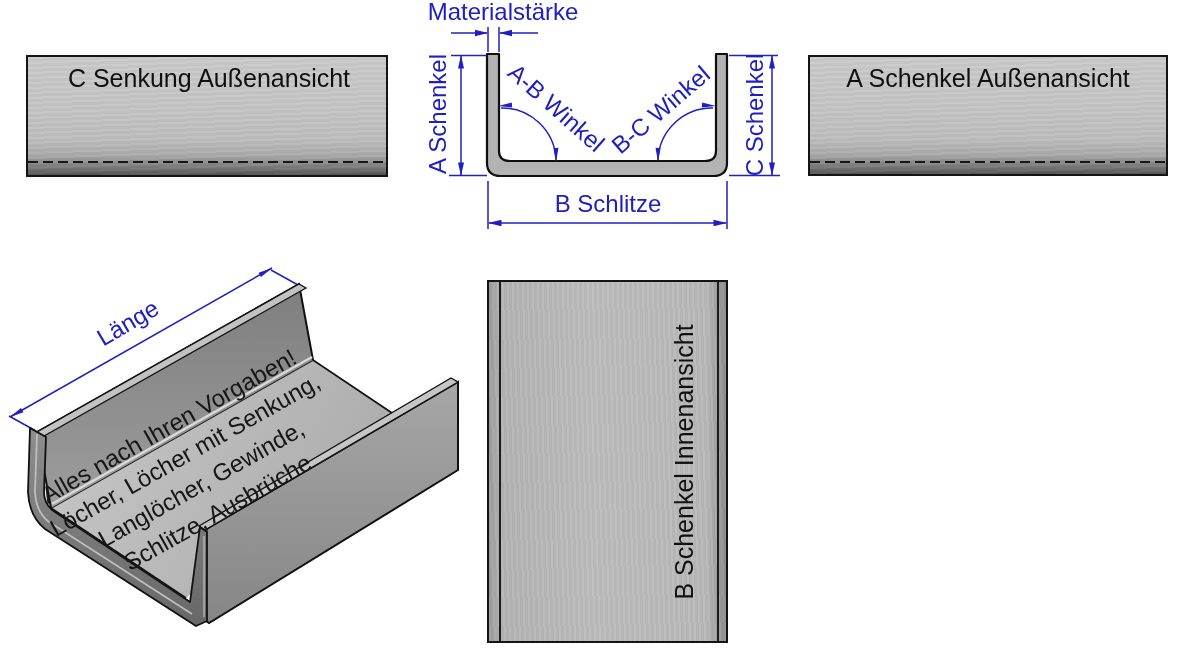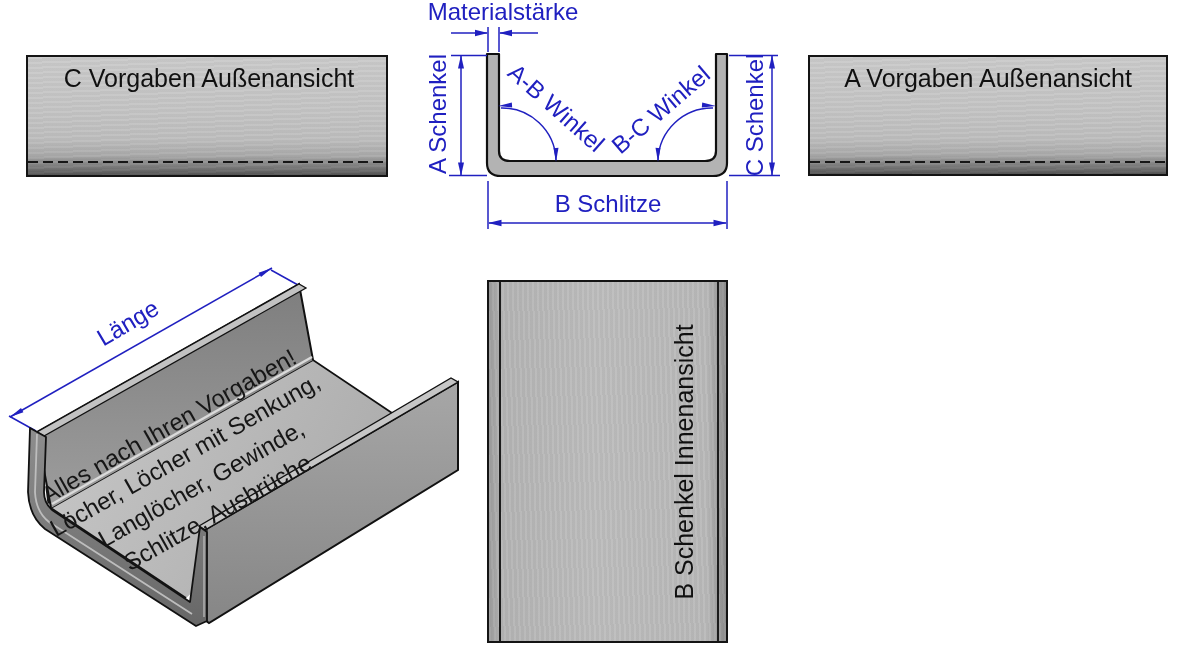--- a/index.html
+++ b/index.html
@@ -148,23 +148,23 @@
     <polygon points="205,530 458,382 458,470 209,623 205,620" fill="url(#gWallR)" stroke="#111111" stroke-width="2"></polygon>
 
     <polygon points="199,526 451,378 458,382 205,530" fill="#c6c6c6" stroke="#111111" stroke-width="1.4"></polygon>
 
     <path d="M 30,428 L 28,492 Q 29,516 45,529 L 196,626 L 207,621 L 207,532 L 200,527 L 190,602 L 55,512 Q 44,505 44,492 L 46,437 Z" fill="url(#gEnd)" stroke="#111111" stroke-width="1.8" stroke-linejoin="round"></path>
     <path d="M 37,434 L 35,492 Q 36,512 49,522 L 192,614" fill="none" stroke="#bdbdbd" stroke-width="1.8"></path>
     <line x1="204" y1="617" x2="204" y2="536" stroke="#b5b5b5" stroke-width="1.4"></line>
   </g>
 </svg>
 
-<div class="black-label" style="left:209px; top:78px;">C Vorgaben Außenansicht</div>
+<div class="black-label" style="left:209px; top:78px;">C Senkung Außenansicht</div>
 
-<div class="black-label" style="left:988px; top:78px;">A Vorgaben Außenansicht</div>
+<div class="black-label" style="left:988px; top:78px;">A Schenkel Außenansicht</div>
 
 <div class="black-label rot-90" style="left:684px; top:462px;">B Schenkel Innenansicht</div>
 
 <div class="blue-label" style="left:503px; top:12px;">Materialstärke</div>
 
 <div class="blue-label rot-90" style="left:438px; top:114px;">A Schenkel</div>
 
 <div class="blue-label rot-90" style="left:755px; top:115px;">C Schenkel</div>
 
 <div class="blue-label" style="left:608px; top:204px;">B Schlitze</div>

